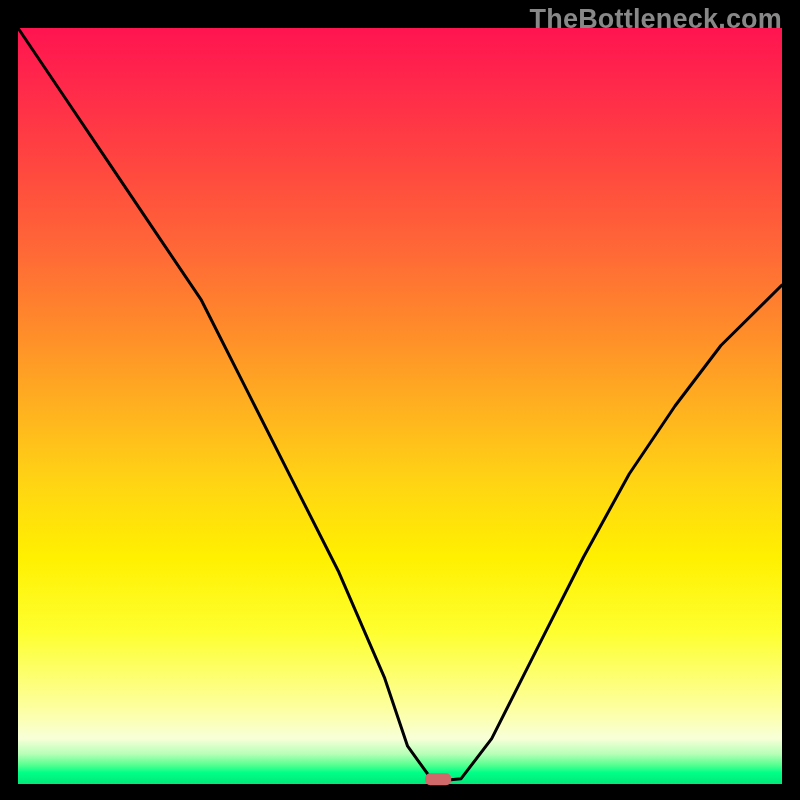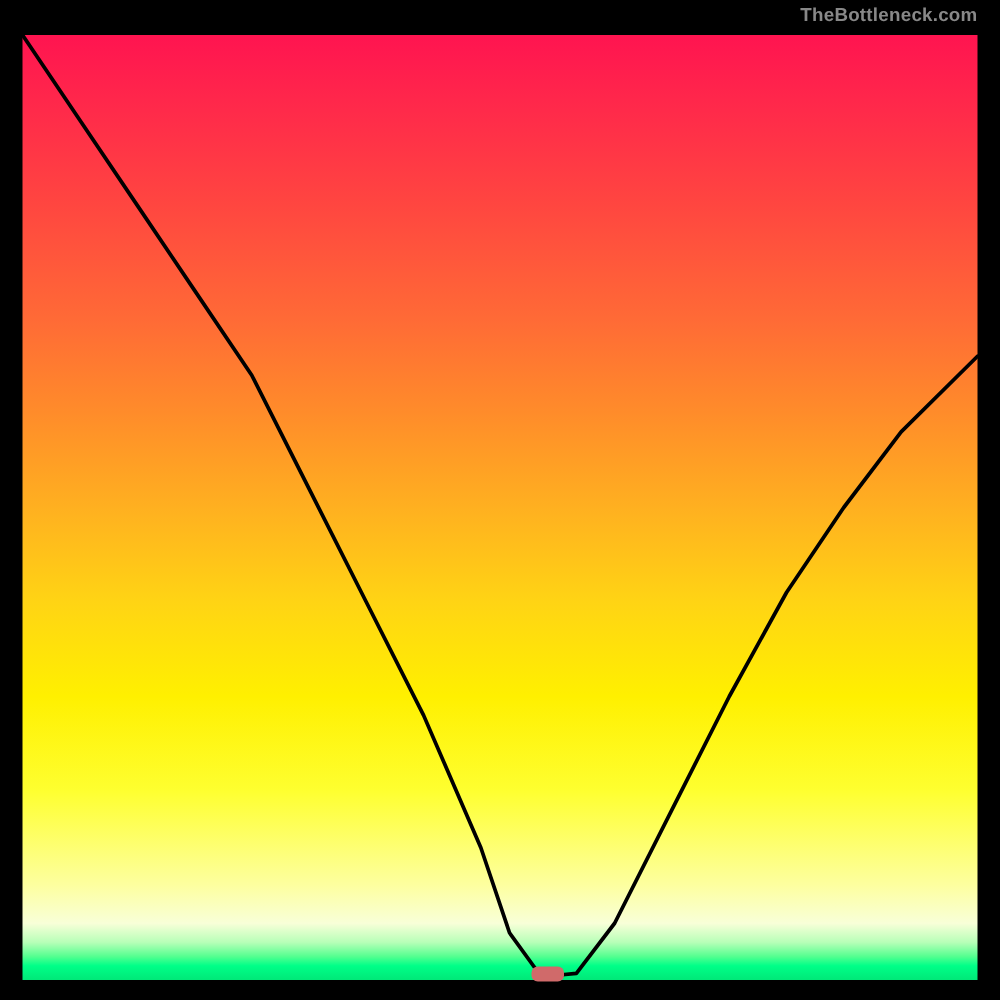--- a/index.html
+++ b/index.html
@@ -41,21 +41,21 @@
       #55ff90 97.5%,
       #00ff88 98.5%,
       #00e878 100%
     );
   }
   .watermark {
     position: absolute;
     top: 4px;
     right: 18px;
     color: #888;
-    font-size: 15px;
+    font-size: 27px;
     font-weight: 600;
     letter-spacing: 0.2px;
   }
   svg.curve-layer {
     position: absolute;
     left: 0;
     top: 0;
     width: 764px;
     height: 756px;
     overflow: visible;

